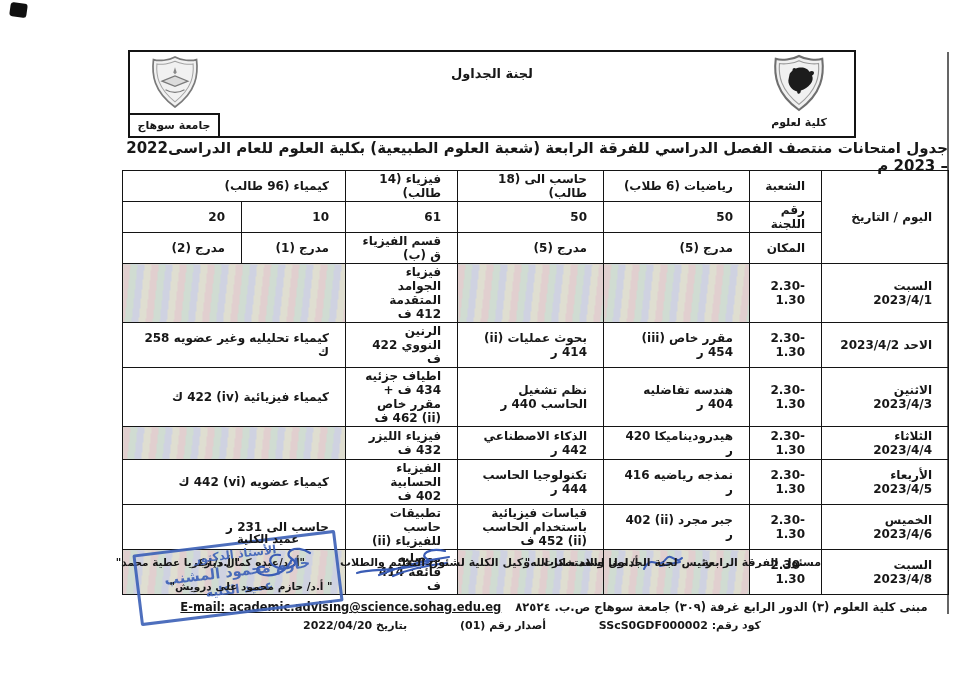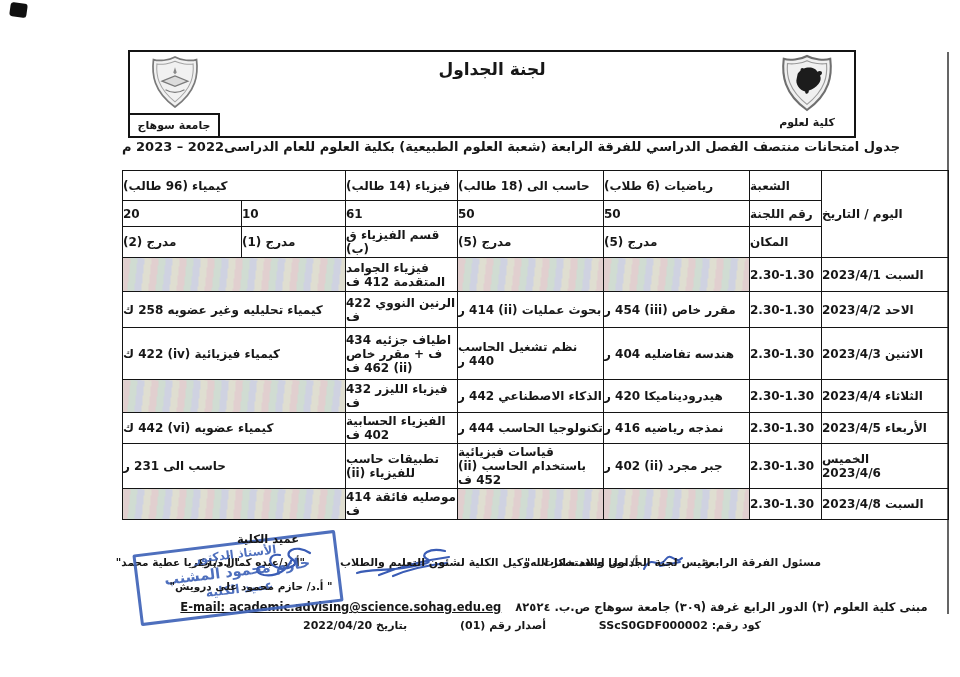--- a/index.html
+++ b/index.html
@@ -10,43 +10,43 @@
   
   .corner-mark{left:10px;top:3px;width:17px;height:14px;background:#101010;
                border-radius:3px;transform:rotate(8deg);}
 
   
   .page-edge{left:947px;top:52px;width:2px;height:562px;background:#4a4a4a;opacity:.85;}
 
   
   .header-box{left:128px;top:50px;width:724px;height:84px;border:2.5px solid #141414;
               direction:rtl;background:#fff;}
-  .fac-logo-wrap{position:absolute;right:4px;top:2px;width:86px;text-align:center;}
+  .fac-logo-wrap{position:absolute;right:12px;top:2px;width:86px;text-align:center;}
   .uni-logo-wrap{position:absolute;left:2px;top:2px;width:86px;text-align:center;}
   .logo-caption{font-size:11px;font-weight:bold;}
   .uni-caption-box{position:absolute;left:0;bottom:0;width:88px;height:21px;
                    border-top:2px solid #141414;border-right:2px solid #141414;
                    display:flex;align-items:center;justify-content:center;
                    font-size:11px;font-weight:bold;background:#fff;}
   .header-center{position:absolute;left:95px;right:95px;top:7px;text-align:center;
                  font-weight:bold;direction:rtl;}
   .hc-line1{font-size:13.5px;line-height:19px;}
   .hc-line1 .it{font-style:italic;}
   .hc-line2{font-size:13.5px;line-height:19px;}
-  .hc-line3{font-size:17px;}
-
-  
-  .doc-title{left:122px;top:139px;width:826px;text-align:left;direction:rtl;
-             font-size:13px;font-weight:bold;}
+  .hc-line3{font-size:13px;margin-top:7px;}
+
+  
+  .doc-title{left:122px;top:139px;width:826px;text-align:right;direction:rtl;
+             font-size:15px;font-weight:bold;}
 
   
   table.sched{position:absolute;left:122px;top:170px;border-collapse:collapse;
               table-layout:fixed;direction:rtl;width:826px;}
-  table.sched td{border:1.8px solid #141414;text-align:left;vertical-align:middle;
-                 font-size:12px;font-weight:bold;padding:1px 0;overflow:hidden;}
+  table.sched td{border:1.8px solid #141414;text-align:right;vertical-align:middle;
+                 font-size:12px;font-weight:bold;padding:1px 16px;overflow:hidden;}
   td.day-cell{font-size:12px;white-space:pre-line;}
   td.hdr{font-size:12.5px;}
   td.shaded{background-color:#d9d9d9;
     background-image:repeating-linear-gradient(96deg,
       rgba(255,170,170,.22) 0 7px, rgba(170,230,180,.20) 7px 14px,
       rgba(170,185,255,.22) 14px 21px, rgba(250,245,170,.18) 21px 28px);}
 
   
   .sig-col{position:absolute;top:531px;text-align:center;direction:rtl;
            display:flex;flex-direction:row;align-items:center;justify-content:space-between;

